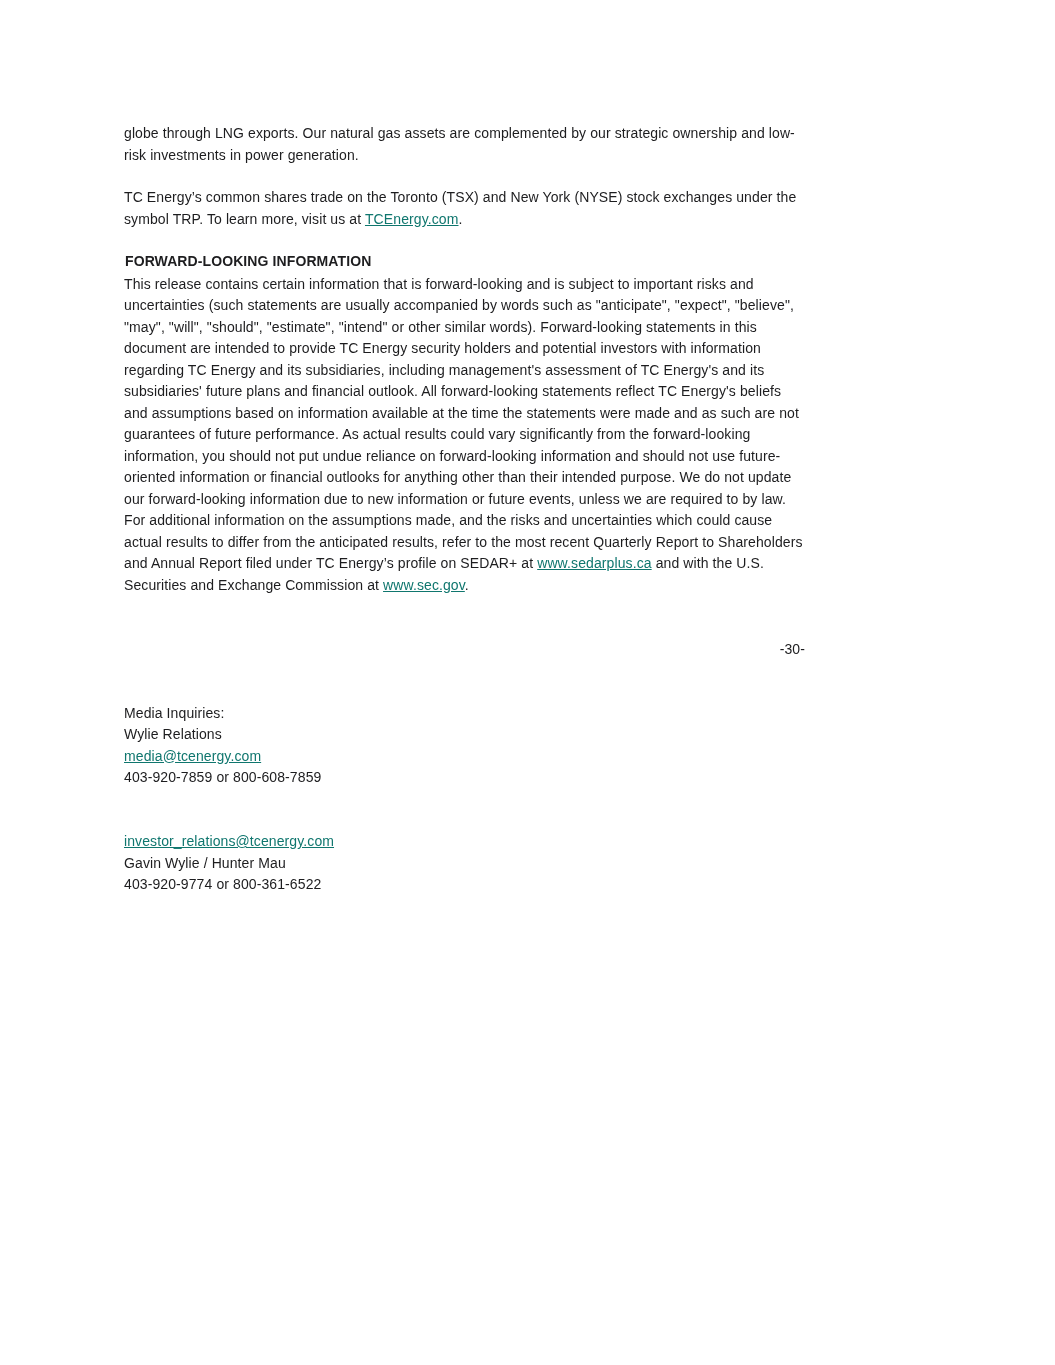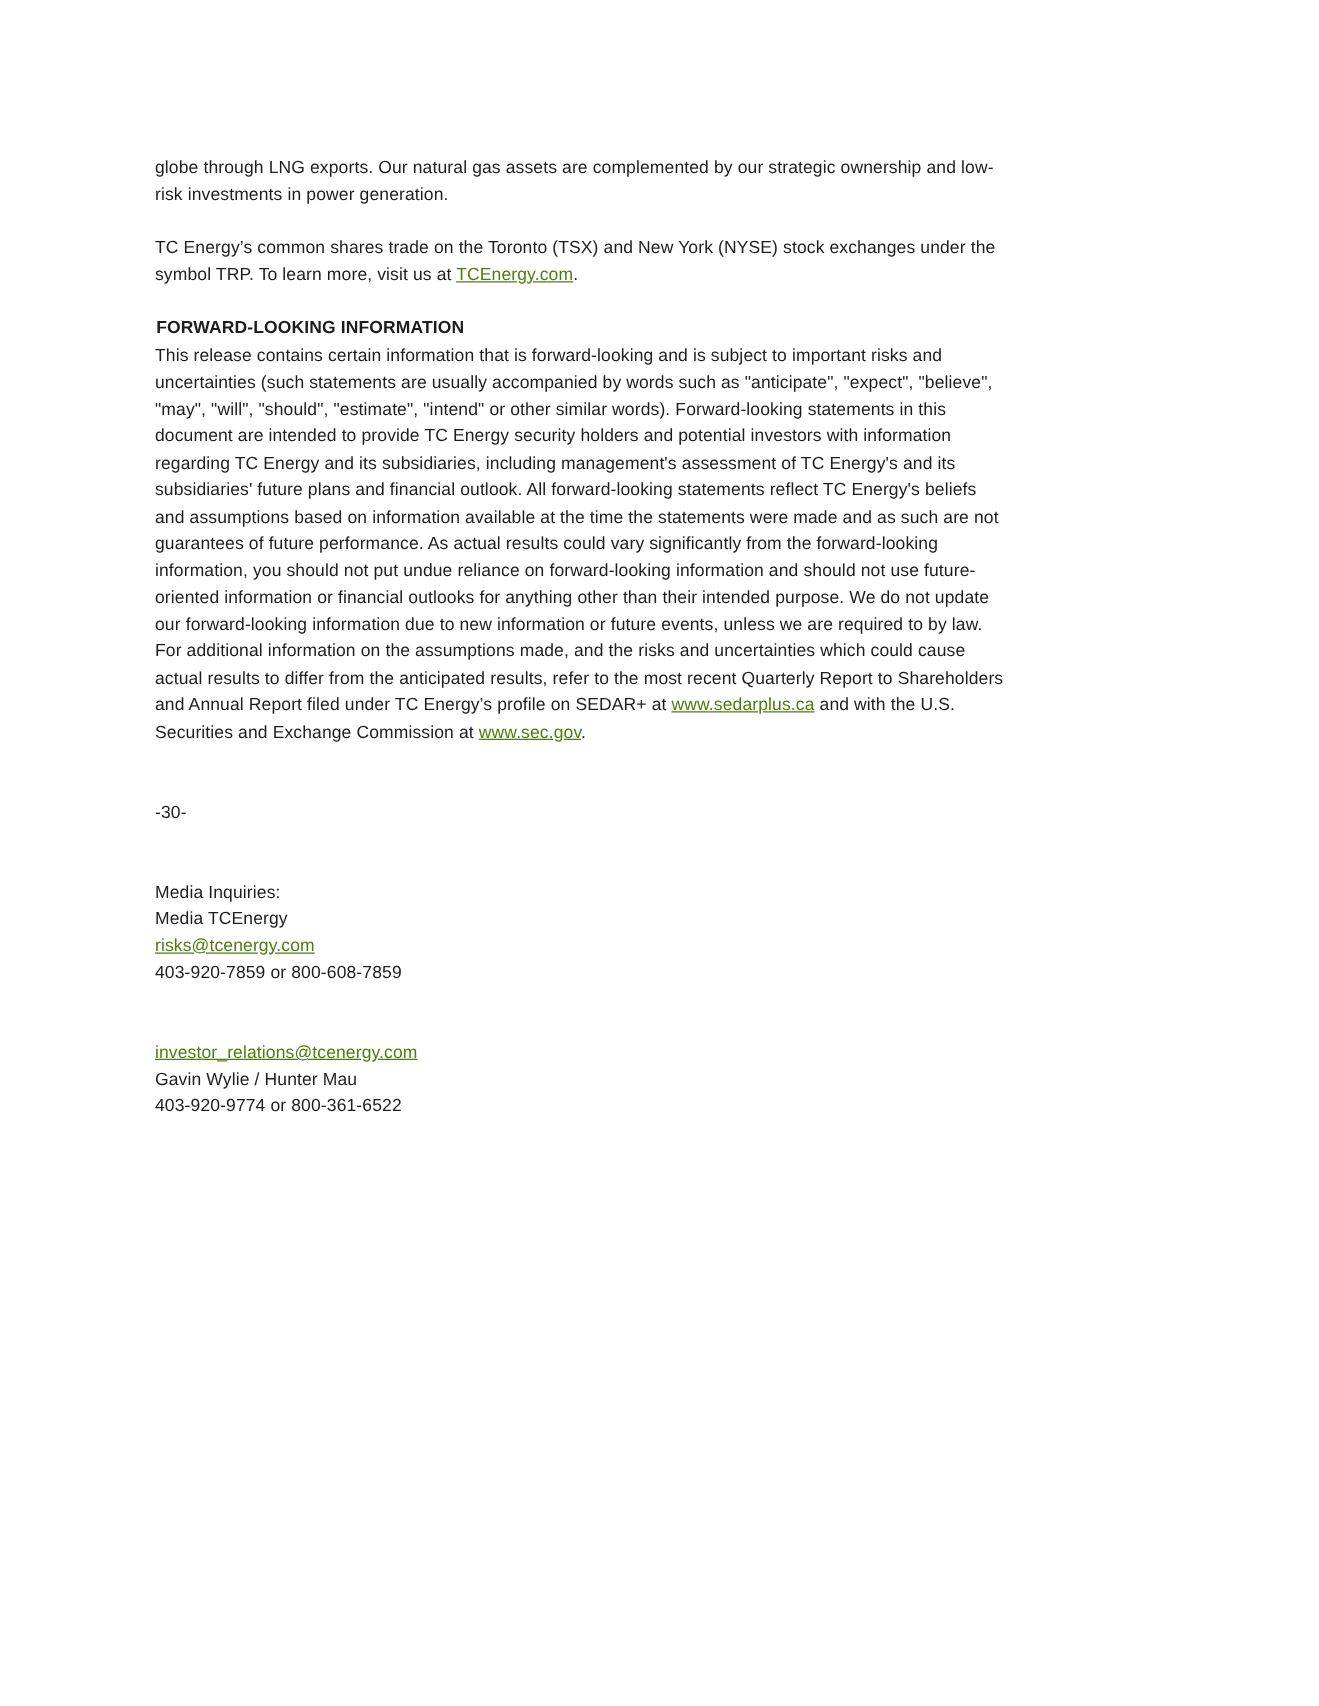--- a/index.html
+++ b/index.html
@@ -24,26 +24,26 @@
     margin: 0 0 21px 0;
   }
   .page p.tight {
     margin: 1px;
   }
   .heading {
     font-weight: bold;
     margin: 0;
   }
   a.doclink {
-    color: #4d7c0f;
+    color: #0f766e;
     text-decoration: underline;
     cursor: pointer;
   }
   .separator {
-    text-align: left;
+    text-align: right;
     margin: 0 0 21px 0;
   }
   .spacer-line {
     height: 21.5px;
   }
   .contact {
     margin-bottom: 21px;
   }
   .contact p {
     margin: 0;
@@ -72,22 +72,22 @@
   </p>
 
   <div class="spacer-line"></div>
 
   <p class="separator">-30-</p>
 
   <div class="spacer-line"></div>
 
   <div class="contact">
     <p class="bold">Media Inquiries:</p>
-    <p>Media TCEnergy</p>
-    <p><a class="doclink" href="#">risks@tcenergy.com</a></p>
+    <p>Wylie Relations</p>
+    <p><a class="doclink" href="#">media@tcenergy.com</a></p>
     <p>403-920-7859 or 800-608-7859</p>
   </div>
 
   <div class="spacer-line"></div>
 
   <div class="contact">
     <p><a class="doclink" href="#">investor_relations@tcenergy.com</a></p>
     <p>Gavin Wylie / Hunter Mau</p>
     <p>403-920-9774 or 800-361-6522</p>
   </div>

